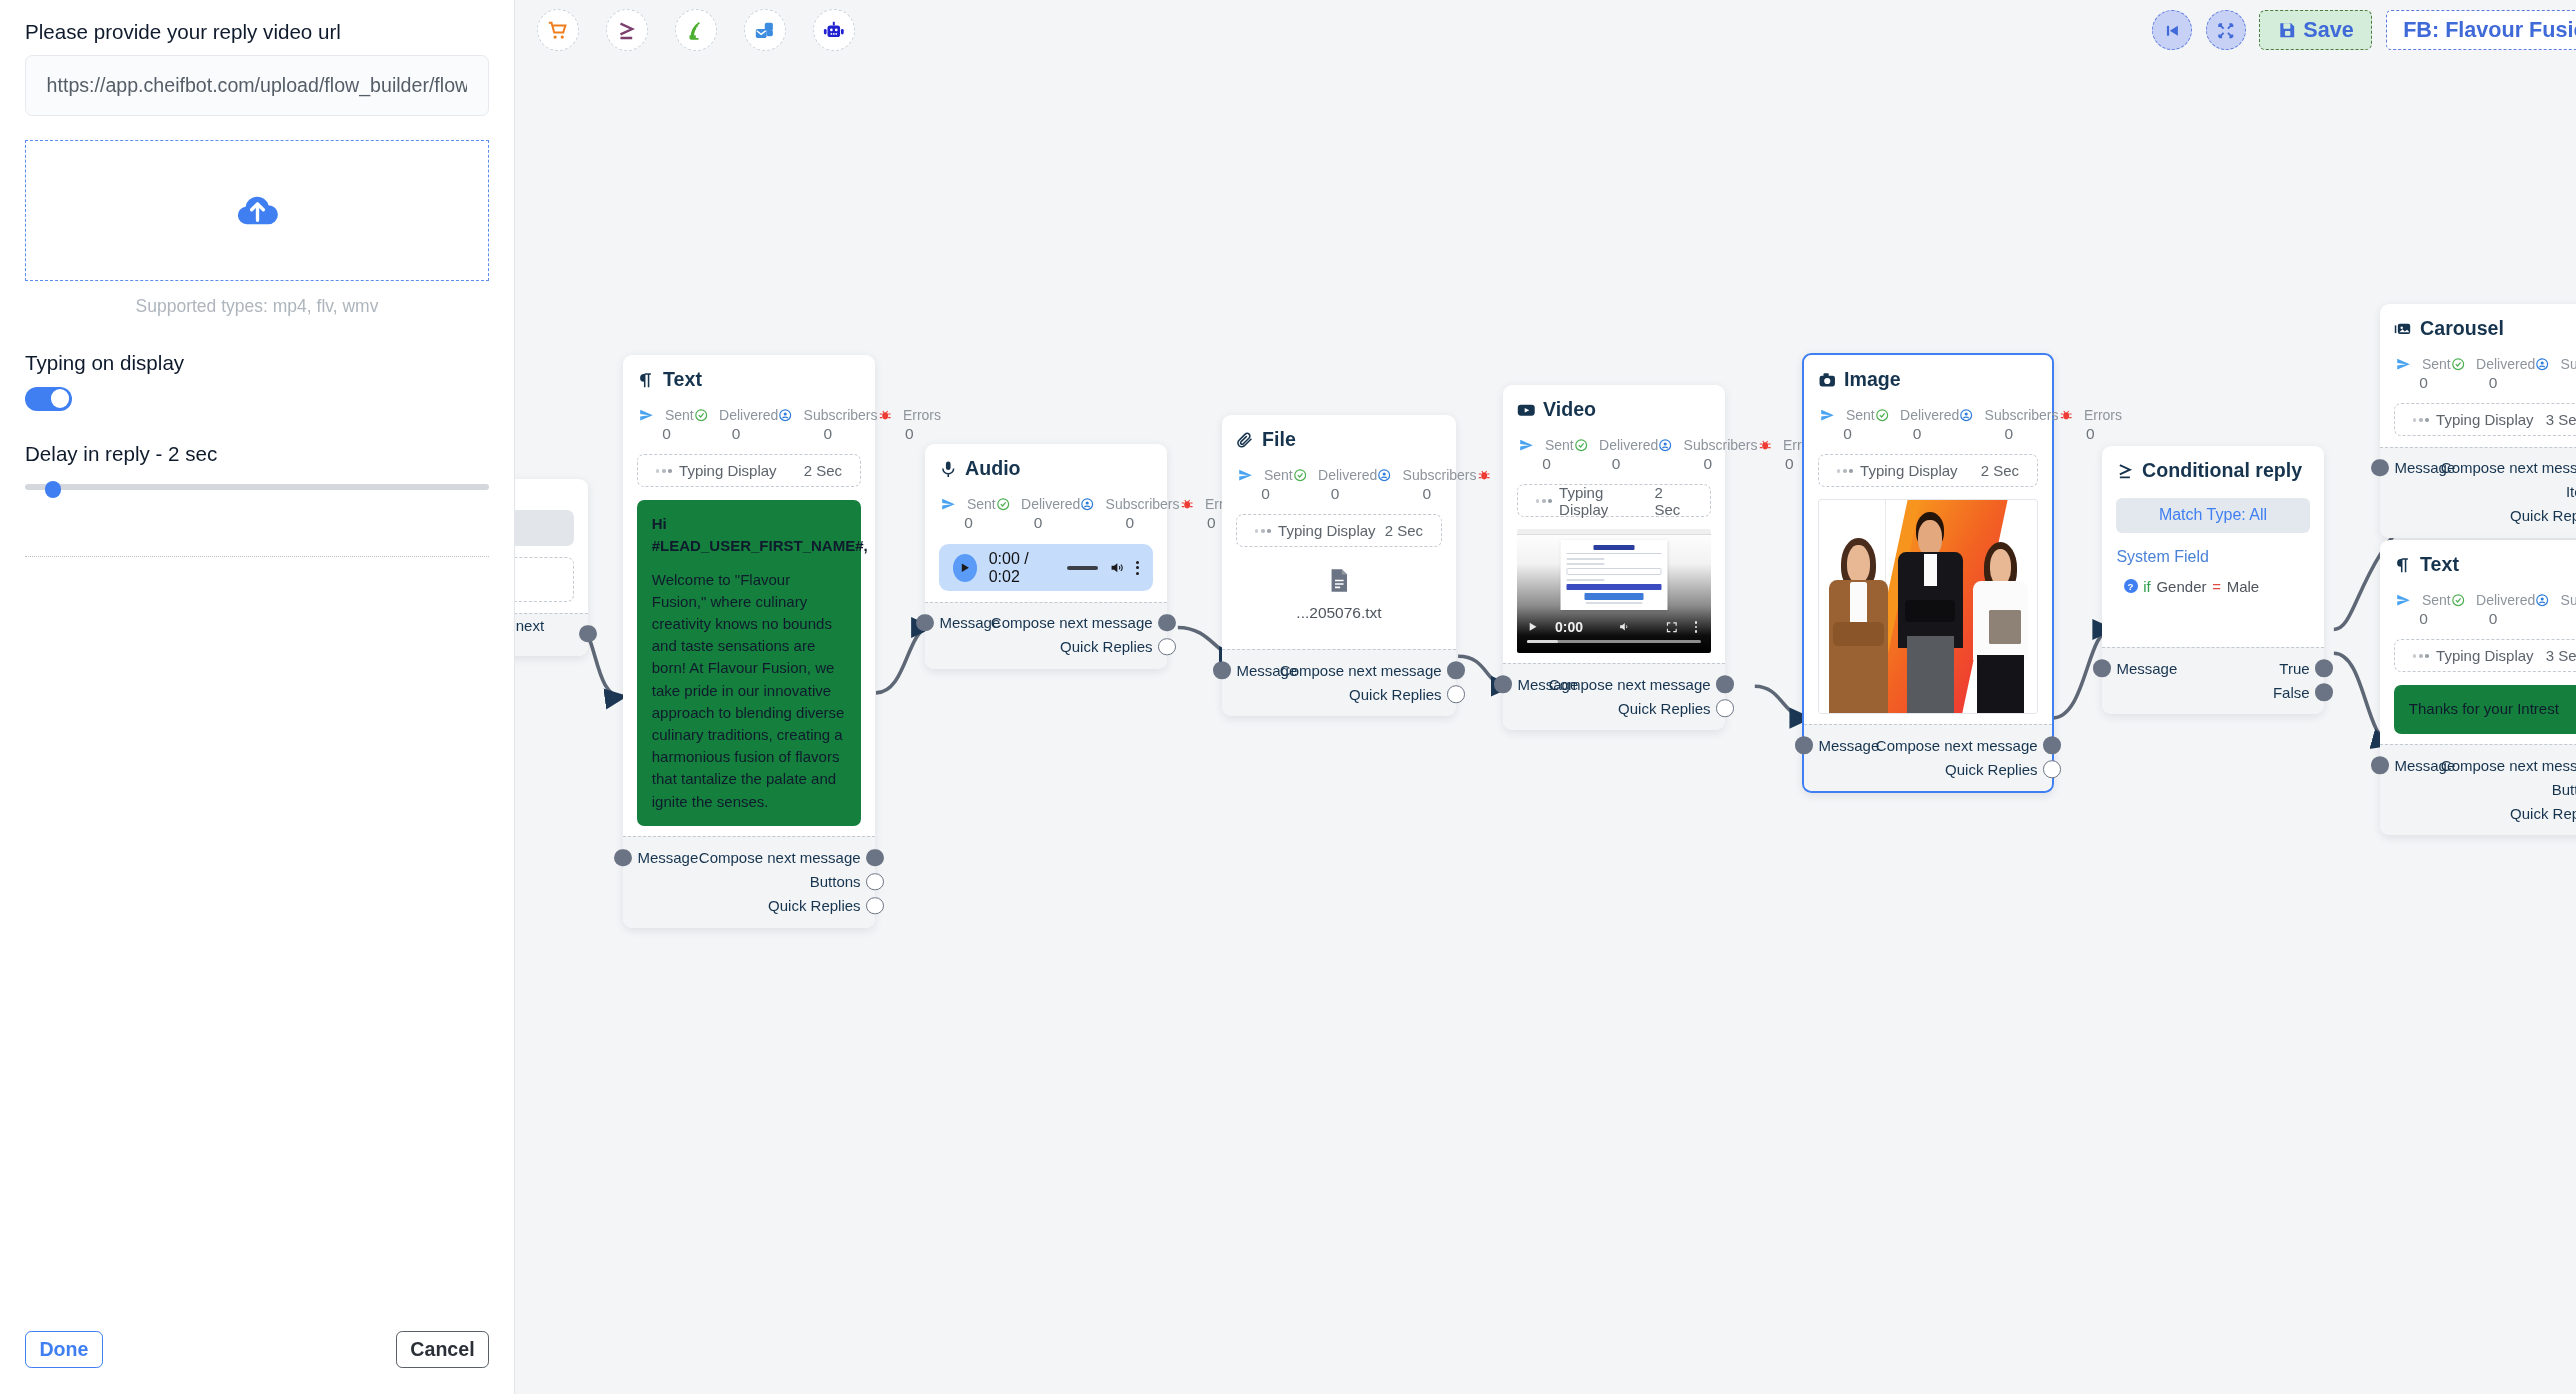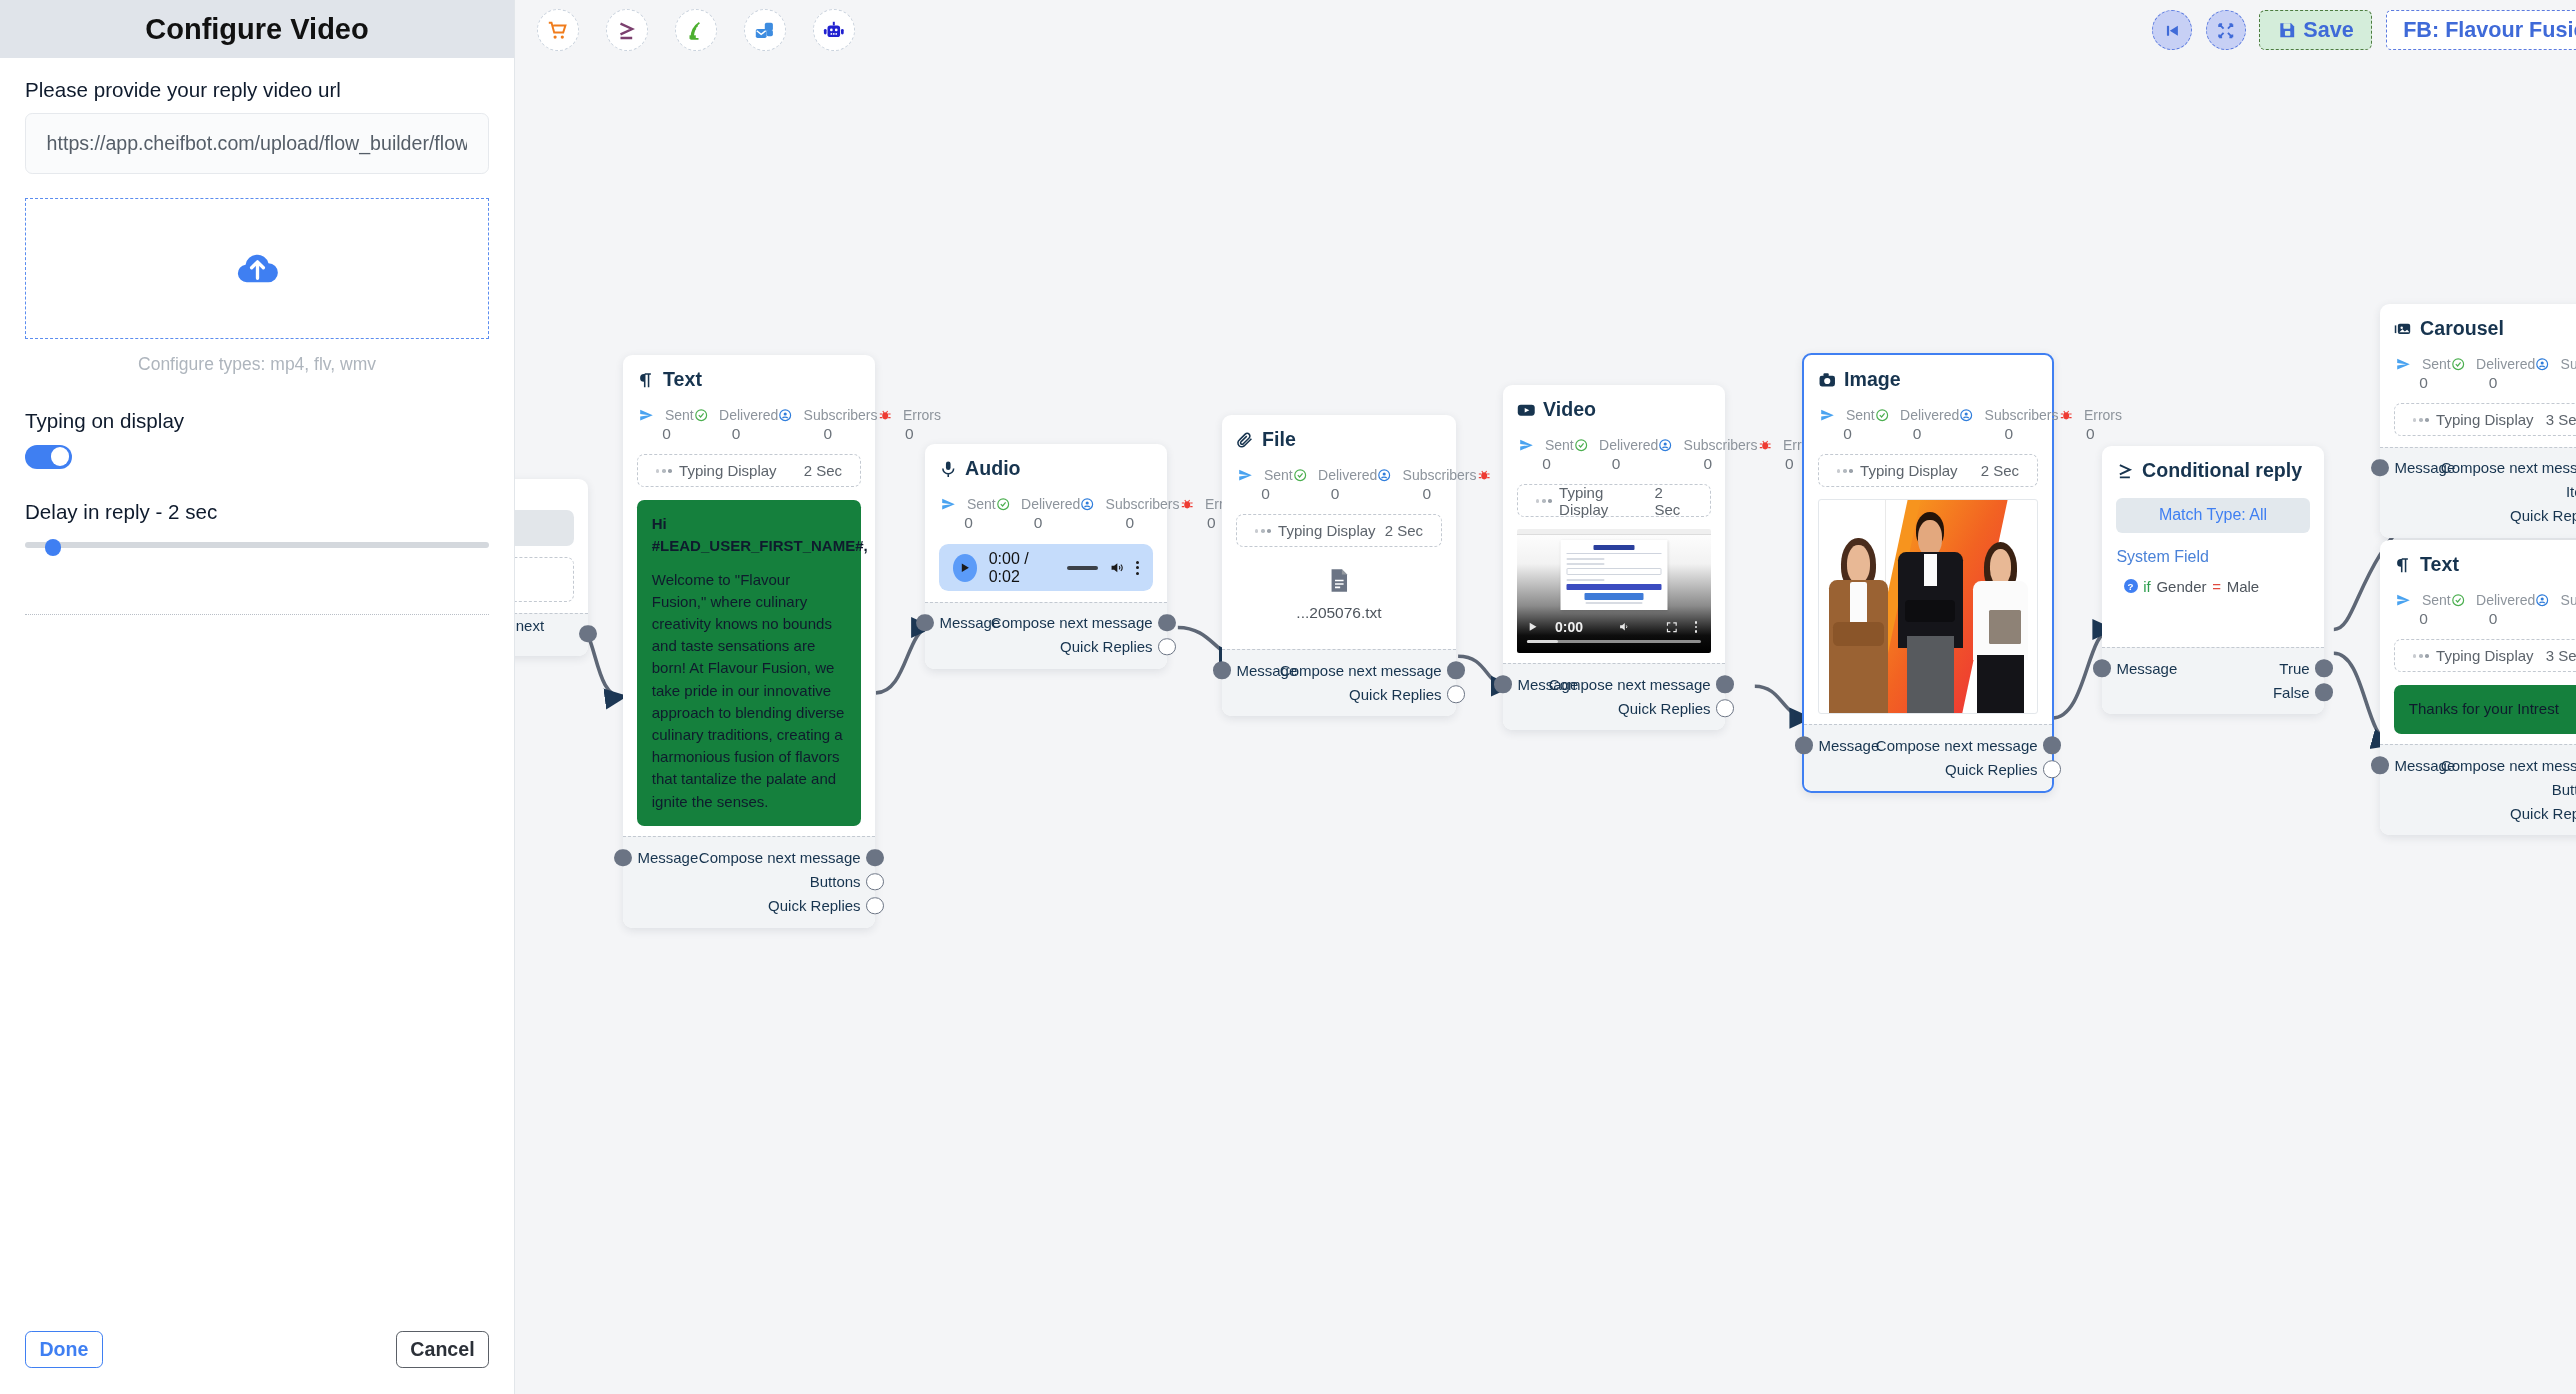--- a/index.html
+++ b/index.html
@@ -1062,33 +1062,30 @@
         <rect x="9" y="13" width="7" height="6" rx="1" fill="#d4edda"></rect>
       </svg>
     <span class="lbl">Save</span>
   </div>
   <div id="page-chip">
     <span class="lbl">FB: Flavour Fusion</span>
   </div>
 </div>
 
 <aside id="config-panel">
-  <div id="panel-header">
-    <span class="title">Configure Video</span>
-  </div>
   <div id="panel-body">
     <div class="field-label">Please provide your reply video url</div>
     <input id="url-input" type="text" value="https://app.cheifbot.com/upload/flow_builder/flow_builder_6_171560" style="">
     <div id="dropzone">
       <svg viewBox="0 0 24 24">
         <path d="M6.5 19a4.5 4.5 0 0 1-.6-8.96A6 6 0 0 1 17.6 9.3 4.35 4.35 0 0 1 17.5 19z" fill="#3f7ff2"></path>
         <path d="M12 17V9.5M12 8.6l-3 3M12 8.6l3 3" stroke="#fff" stroke-width="1.7" fill="none" stroke-linecap="round"></path>
       </svg>
     </div>
-    <div id="supported-types">Configure types: mp4, flv, wmv</div>
+    <div id="supported-types">Supported types: mp4, flv, wmv</div>
     <div id="typing-label">Typing on display</div>
     <div id="typing-toggle"></div>
     <div id="delay-label">Delay in reply  -  2 sec</div>
     <div id="delay-slider">
       <div id="delay-track"></div>
       <div id="delay-thumb"></div>
     </div>
     <div id="panel-divider"></div>
   </div>
   <div id="panel-actions">

